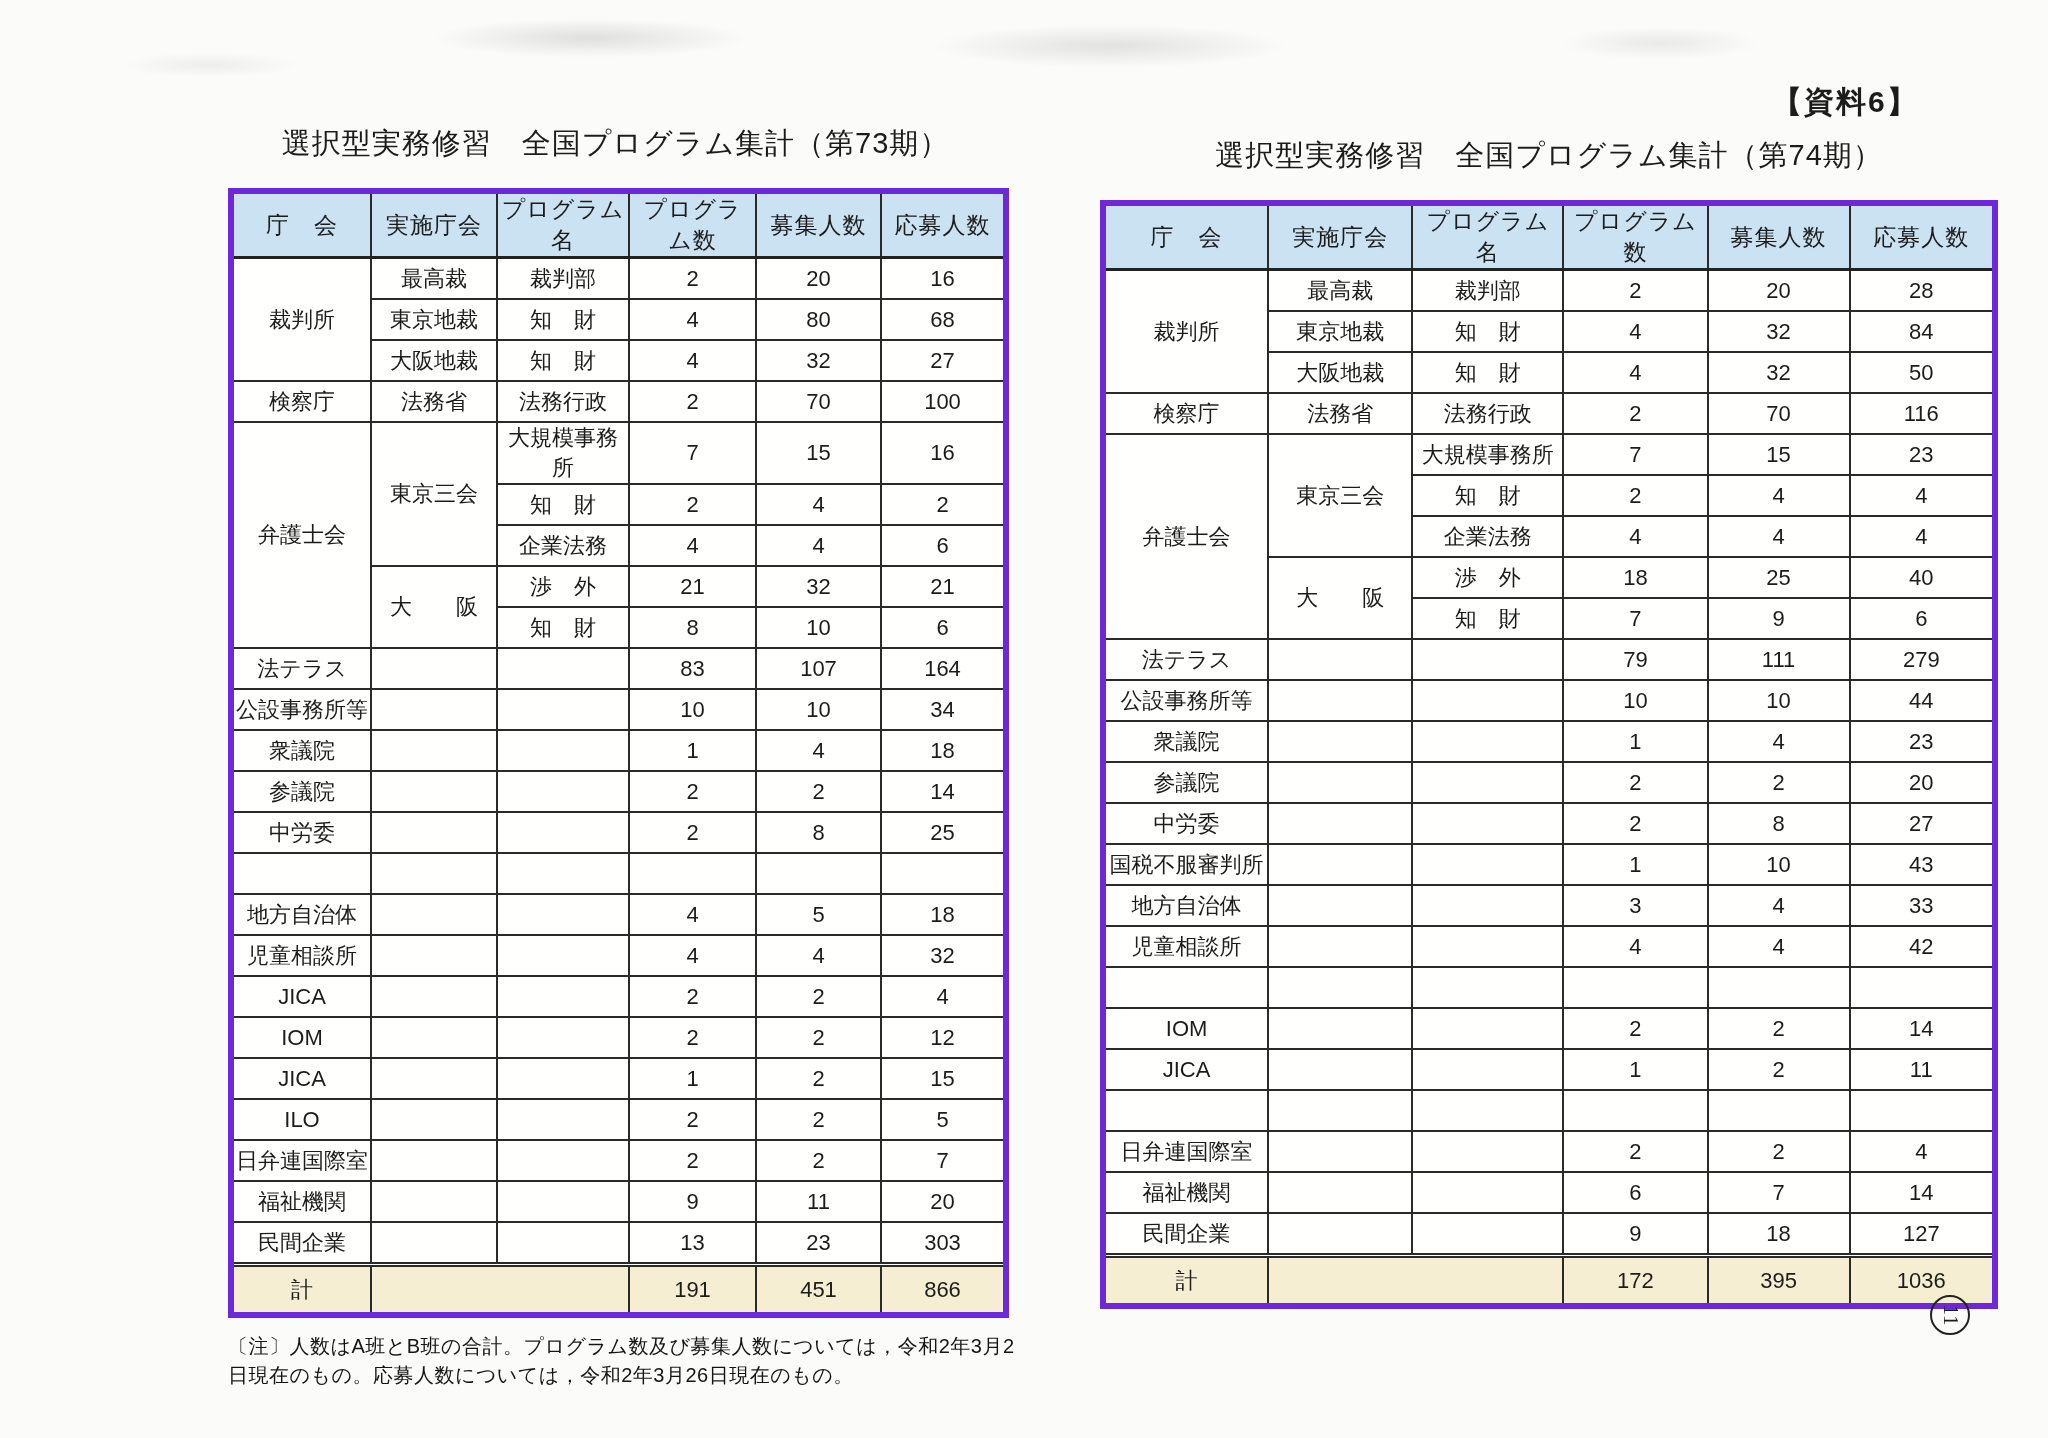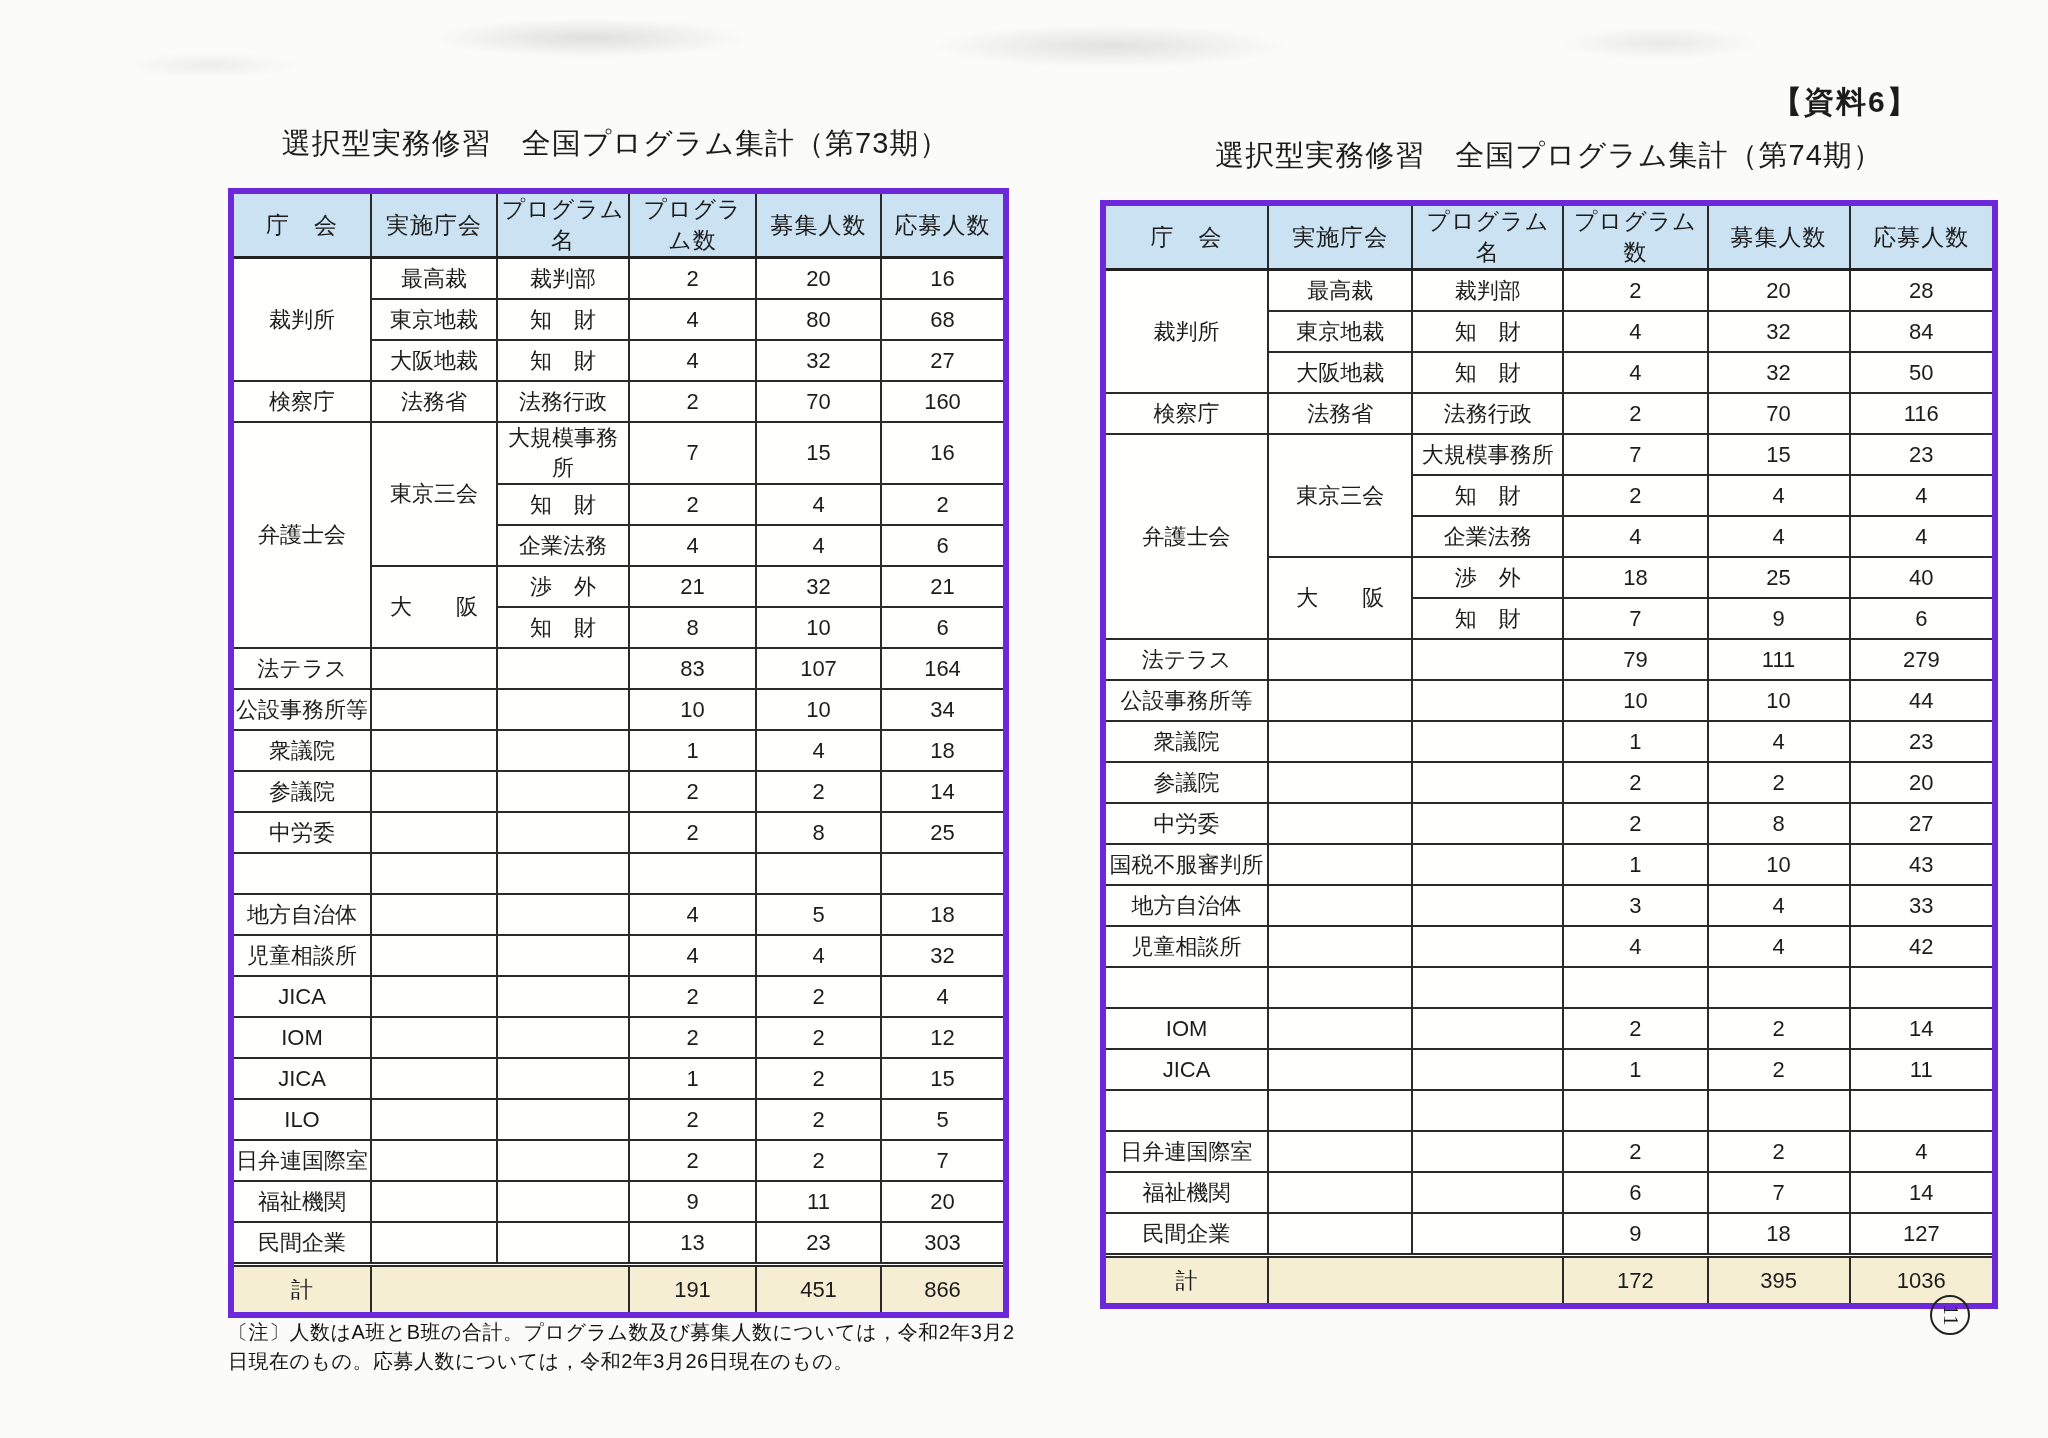--- a/index.html
+++ b/index.html
@@ -51,21 +51,21 @@
   }
   table.summary th{border-bottom:3px solid #222;}
   table.summary td{height:39px;font-size:22px;}
   table.summary tr.total td{
     background:#f6eed2;height:45px;
     border-top:5px double #2a2a2a;
     font-weight:500;
   }
 
   .tbl-note{
-    font-size:20px;line-height:1.45;
+    margin-top:14px;font-size:20px;line-height:1.45;
     letter-spacing:.5px;text-align:left;color:#151515;
   }
   .table-block.left .tbl-note{width:790px;}
   .table-block.right .tbl-note{width:800px;}
 
   .page-marker{
     position:absolute;left:1930px;top:1295px;
     width:36px;height:36px;border:2px solid #222;border-radius:50%;
     display:flex;align-items:center;justify-content:center;
     background:transparent;
@@ -129,21 +129,21 @@
           <td>4</td>
           <td>32</td>
           <td>27</td>
         </tr>
         <tr>
           <td>検察庁</td>
           <td>法務省</td>
           <td>法務行政</td>
           <td>2</td>
           <td>70</td>
-          <td>160</td>
+          <td>100</td>
         </tr>
         <tr>
           <td rowspan="5">弁護士会</td>
           <td rowspan="3">東京三会</td>
           <td>大規模事務所</td>
           <td>7</td>
           <td>15</td>
           <td>16</td>
         </tr>
         <tr>

